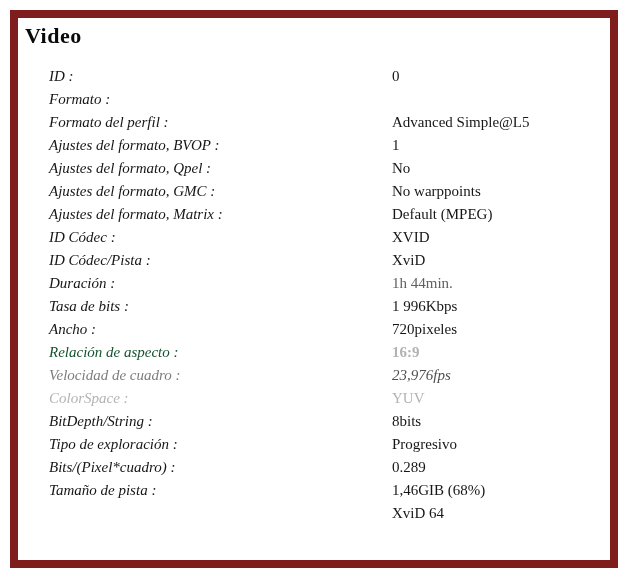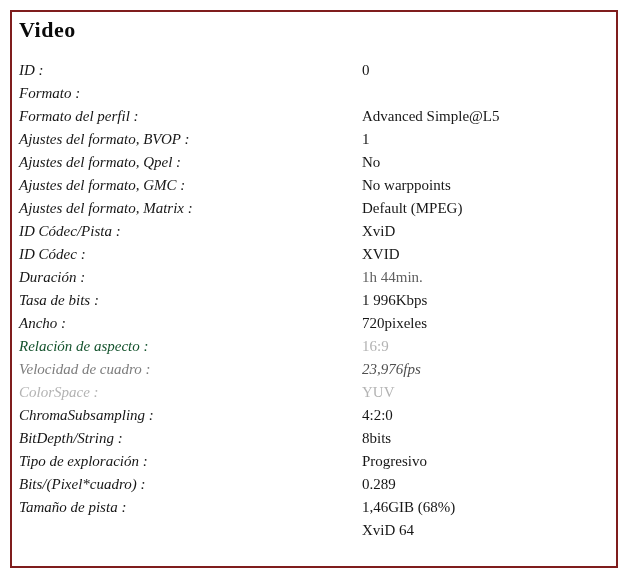--- a/index.html
+++ b/index.html
@@ -14,40 +14,41 @@
     font-family: "Liberation Serif", "DejaVu Serif", serif;
     overflow: hidden;
   }
   .panel {
     position: absolute;
     left: 10px;
     top: 10px;
     width: 608px;
     height: 558px;
     box-sizing: border-box;
-    border: 2px solid #7f1d1d;
+    border: 8px solid #7f1d1d;
     background: #ffffff;
     overflow: hidden;
   }
   .title {
     position: absolute;
     left: 7px;
     top: 5px;
     margin: 0;
     font-size: 22px;
     font-weight: bold;
     font-style: normal;
     color: #0a0a0a;
     letter-spacing: 0.5px;
   }
   .rows {
     position: absolute;
     left: 0;
     right: 0;
     top: 47px;
+    padding-left: 24px;
   }
   .row {
     position: relative;
     height: 23px;
     line-height: 23px;
     white-space: nowrap;
   }
   .lbl {
     position: absolute;
     left: 7px;
@@ -97,64 +98,60 @@
     <span class="lbl">Ajustes del formato, GMC :</span>
     <span class="val">No warppoints</span>
   </div>
 
   <div class="row">
     <span class="lbl">Ajustes del formato, Matrix :</span>
     <span class="val">Default (MPEG)</span>
   </div>
 
   <div class="row">
-    <span class="lbl">ID Códec/Pista :</span>
-    <span class="val">XviD</span>
+    <span class="lbl">ID Códec :</span>
+    <span class="val">XVID</span>
   </div>
 
   <div class="row">
-    <span class="lbl">ID Códec :</span>
-    <span class="val">XVID</span>
+    <span class="lbl">ID Códec/Pista :</span>
+    <span class="val">XviD</span>
   </div>
 
   <div class="row">
     <span class="lbl">Duración :</span>
     <span class="val" style="color: rgb(96, 96, 96);">1h 44min.</span>
   </div>
 
   <div class="row">
     <span class="lbl">Tasa de bits :</span>
     <span class="val">1 996Kbps</span>
   </div>
 
   <div class="row">
     <span class="lbl">Ancho :</span>
     <span class="val">720pixeles</span>
   </div>
 
 
   <div class="row">
     <span class="lbl" style="color: #14532d;">Relación de aspecto :</span>
-    <span class="val" style="color: rgb(179, 179, 179);">16:9</span>
+    <span class="val" style="color: rgb(179, 179, 179); font-weight: bold;">16:9</span>
   </div>
 
   <div class="row">
     <span class="lbl" style="color: rgb(125, 125, 125);">Velocidad de cuadro :</span>
     <span class="val" style="color: rgb(79, 79, 79); font-style: italic;">23,976fps</span>
   </div>
 
   <div class="row">
     <span class="lbl" style="color: rgb(179, 179, 179);">ColorSpace :</span>
     <span class="val" style="color: rgb(179, 179, 179);">YUV</span>
   </div>
 
-  <div class="row">
-    <span class="lbl">ChromaSubsampling :</span>
-    <span class="val">4:2:0</span>
-  </div>
 
   <div class="row">
     <span class="lbl">BitDepth/String :</span>
     <span class="val">8bits</span>
   </div>
 
   <div class="row">
     <span class="lbl">Tipo de exploración :</span>
     <span class="val">Progresivo</span>
   </div>

